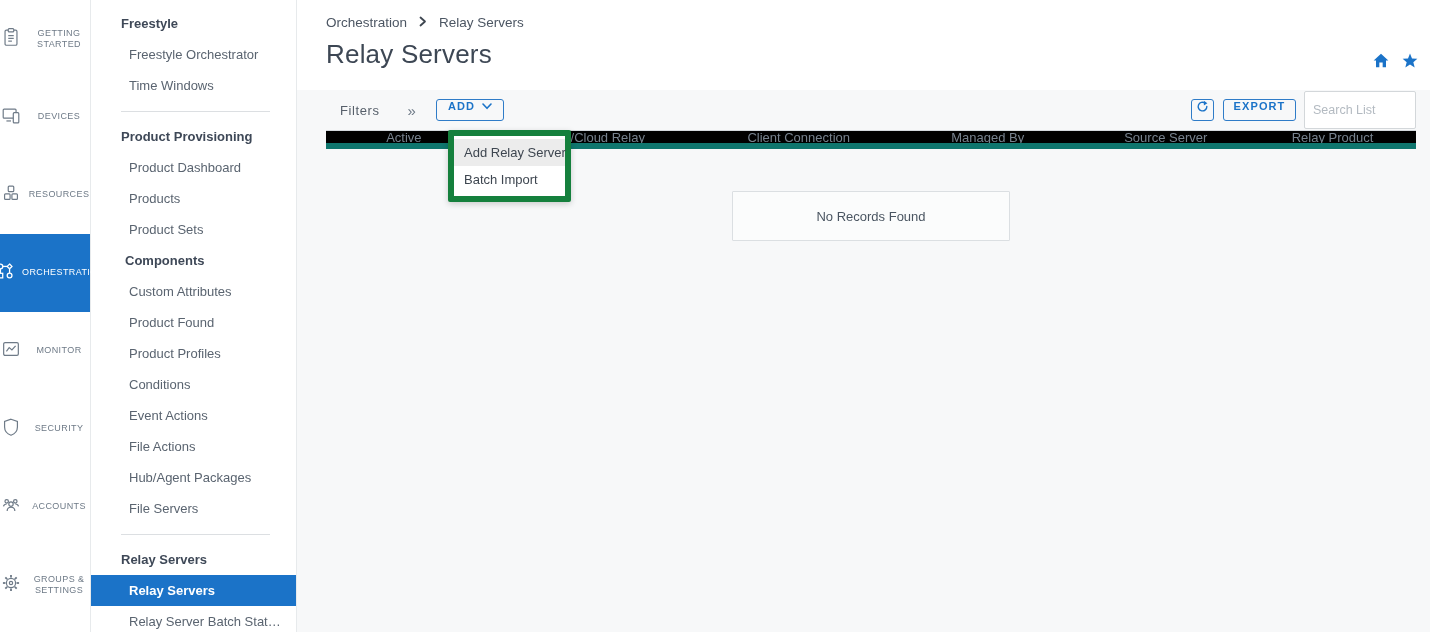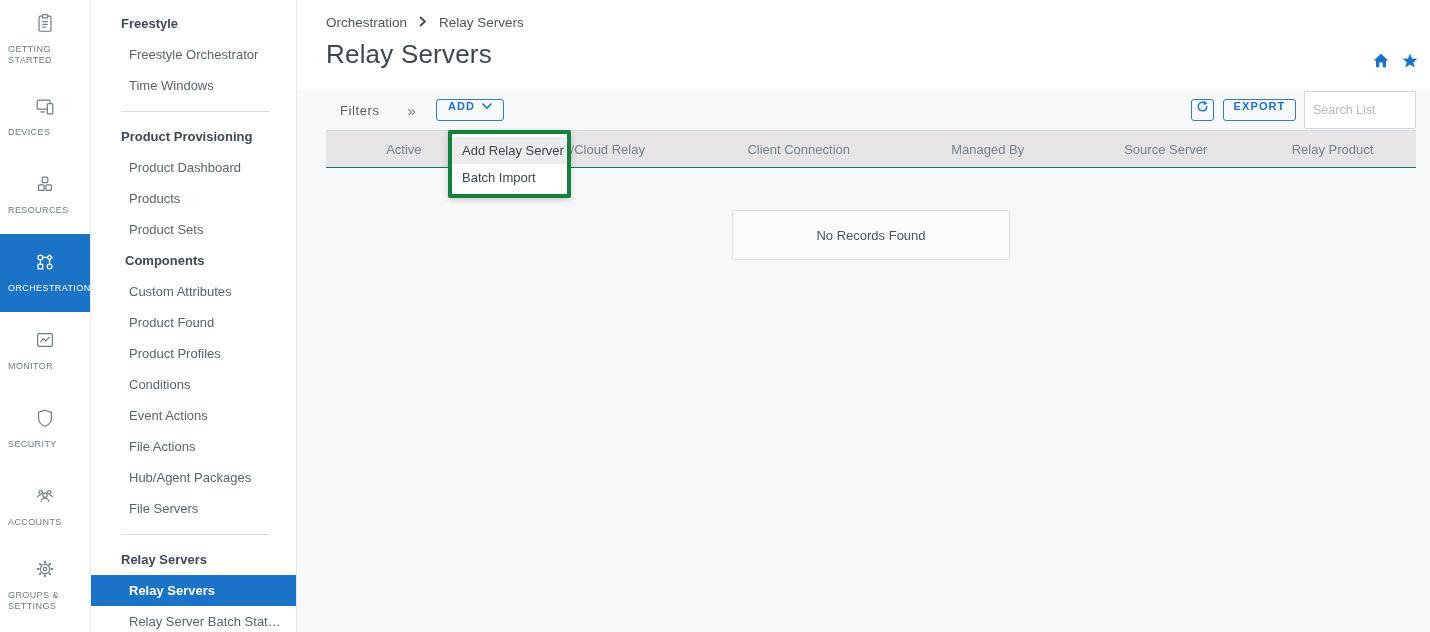--- a/index.html
+++ b/index.html
@@ -11,23 +11,23 @@
     color: #3e4857;
   }
 
   
   .rail {
     width: 91px; height: 632px; background: #ffffff;
     border-right: 1px solid #e7eaec; flex: 0 0 91px;
     display: flex; flex-direction: column;
   }
   .rail-item {
-    height: 78px; display: flex; flex-direction: column;
+    height: 78px; display: flex; flex-direction: row;
     align-items: center; justify-content: center; gap: 6px;
-    cursor: pointer; text-align: left;
+    cursor: pointer; text-align: center;
   }
   .rail-item .rlabel {
     font-size: 9px; letter-spacing: .4px; color: #6e7a87;
     line-height: 1.25; width: 74px;
   }
   .rail-item svg { stroke: #6e7a87; }
   .rail-item.selected { background: #1b73c8; }
   .rail-item.selected .rlabel { color: #ffffff; }
   .rail-item.selected svg { stroke: #ffffff; }
 
@@ -80,34 +80,34 @@
   .search-input {
     margin-left: 8px; width: 112px; height: 24px;
     border: 1px solid #d3d7da; border-radius: 2px; background: #ffffff;
     font-family: "Liberation Sans", sans-serif; font-size: 12.5px;
     color: #3e4857; padding: 18px 8px; outline: none;
   }
   .search-input::placeholder { color: #b3bac1; }
 
   .add-menu {
     position: absolute; left: 122px; top: 40px; width: 123px; z-index: 20;
-    background: #ffffff; border: 4px solid #15803d; border-radius: 2px;
+    background: #ffffff; border: 6px solid #15803d; border-radius: 2px;
     box-shadow: 0 2px 6px rgba(0,0,0,.18); padding: 3px 0;
   }
   .add-menu .mi {
     height: 27px; display: flex; align-items: center; padding: 0 10px;
     font-size: 13px; color: #3e4650; cursor: pointer; white-space: nowrap;
   }
   .add-menu .mi.hl { background: #ececec; }
 
   .grid-header {
-    height: 38px; display: grid;
+    height: 19px; display: grid;
     grid-template-columns: 14fr 20fr 17fr 17fr 15fr 15fr;
-    border-top: 1px solid #d4d9dd; border-bottom: 1px solid #0f766e;
-    background: #e5e5e5;
+    border-top: 1px solid #d4d9dd; border-bottom: 6px solid #0f766e;
+    background: #000000;
   }
   .grid-header .th {
     display: flex; align-items: center; justify-content: center;
     font-size: 13px; color: #77828e; cursor: pointer; white-space: nowrap; overflow: hidden;
   }
 
   .empty-box {
     width: 278px; height: 50px; margin: 42px auto 0;
     border: 1px solid #dbdfe2; background: #fbfcfc; border-radius: 1px;
     display: flex; align-items: center; justify-content: center;

